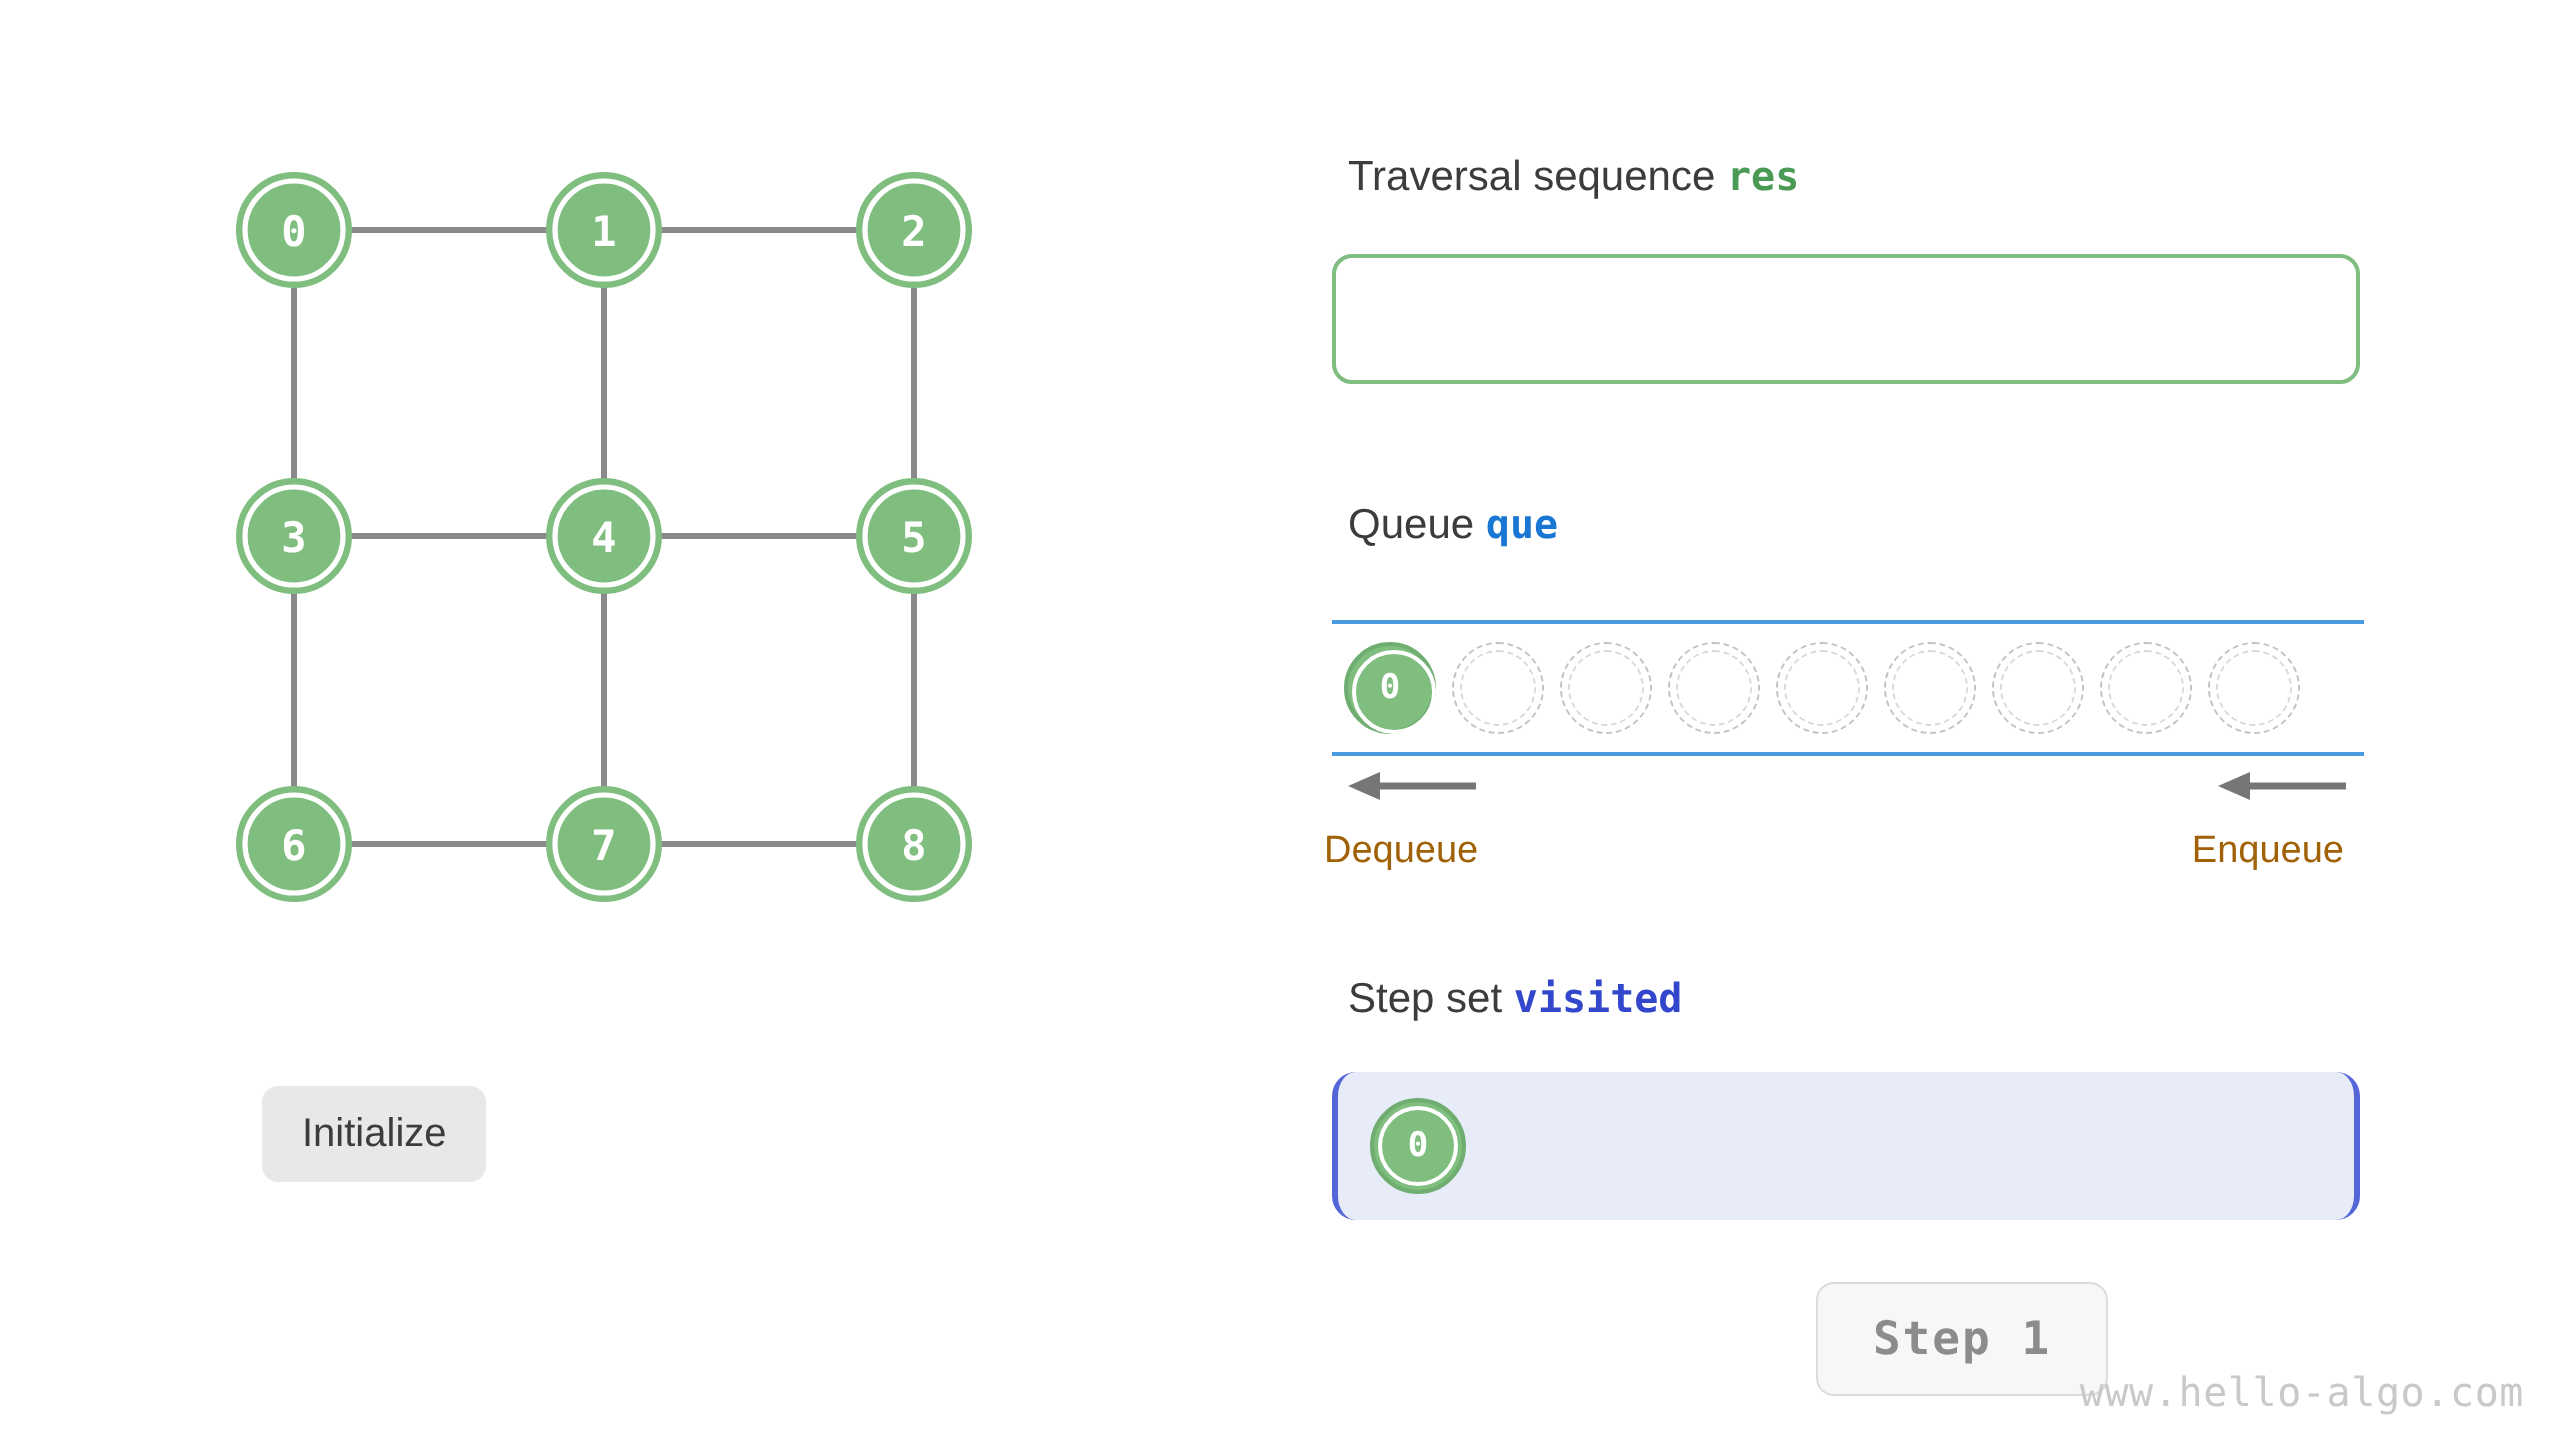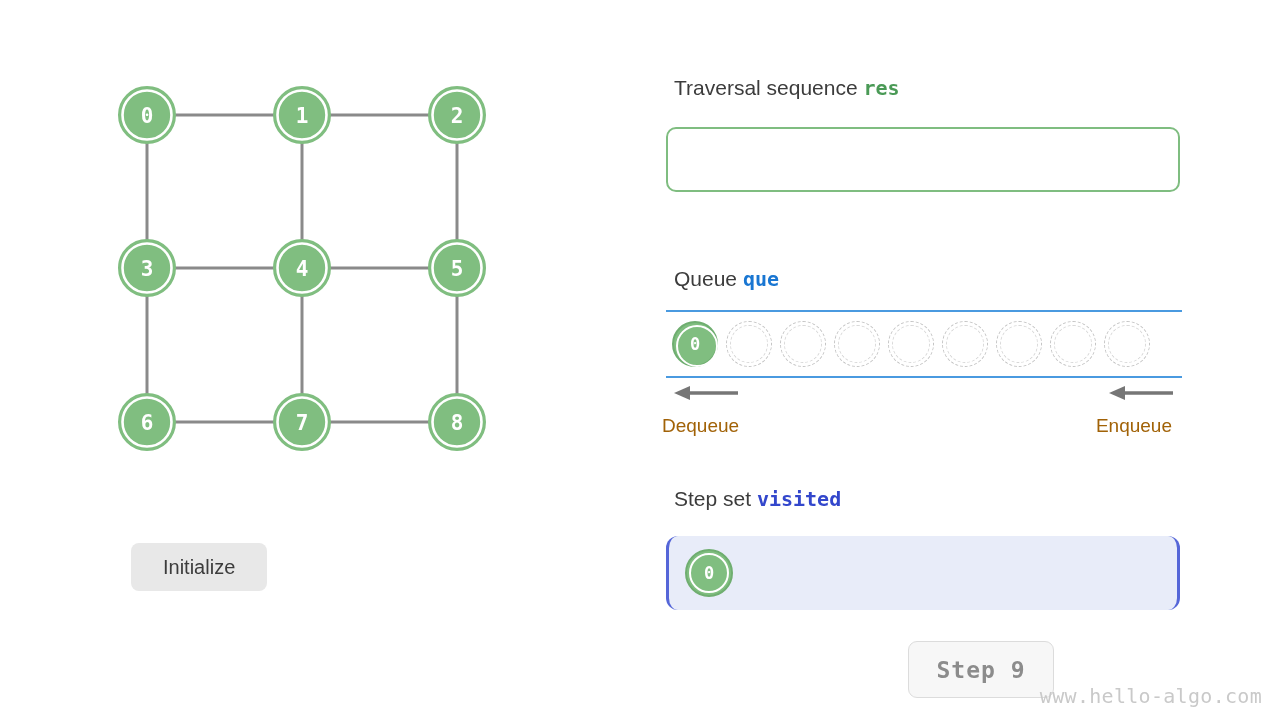--- a/index.html
+++ b/index.html
@@ -46,21 +46,21 @@
 
   
   #caption-pill {
     position: absolute;
     left: 131px;
     top: 543px;
     height: 48px;
     box-sizing: border-box;
     display: flex;
     align-items: center;
-    padding: 0 32px;
+    padding: 0 20px;
     background: #e8e8e8;
     border-radius: 8px;
     font-size: 20px;
     color: #3c3c3c;
     white-space: nowrap;
   }
   #caption-pill .mono { font-size: 19px; }
 
   
   #right-panel {
@@ -86,21 +86,21 @@
     border: 2px solid #7fbd80;
     border-radius: 10px;
     background: #ffffff;
     display: flex;
     align-items: center;
     padding-left: 14px;
     gap: 10px;
   }
 
   
-  #que-title { left: 14px; top: 267px; }
+  #que-title { left: 14px; top: 250px; }
   #queue-wrap {
     position: absolute;
     left: 6px; top: 310px;
     width: 516px; height: 68px;
     box-sizing: border-box;
     border-top: 2px solid #4a9ae0;
     border-bottom: 2px solid #4a9ae0;
     display: flex;
     align-items: center;
     padding: 0 6px;
@@ -372,14 +372,14 @@
     <span class="mono indigo-tok">visited</span>
   </div>
   <div id="visited-box">
       <div class="set-node">
         <span class="set-val">0</span>
       </div>
     </div>
 
 </div>
 
-<div id="step-badge">Step 9</div>
+<div id="step-badge">Step 1</div>
 <div id="watermark">www.hello-algo.com</div>
 
 </body></html>

